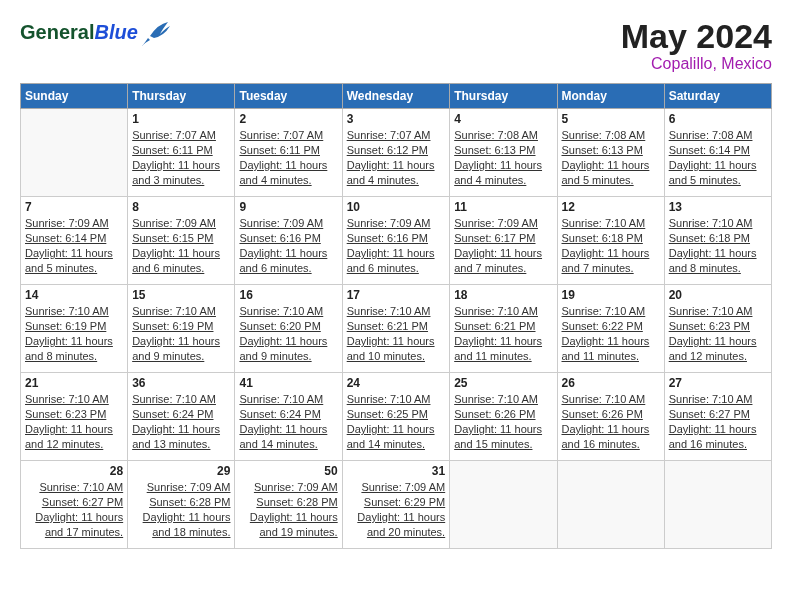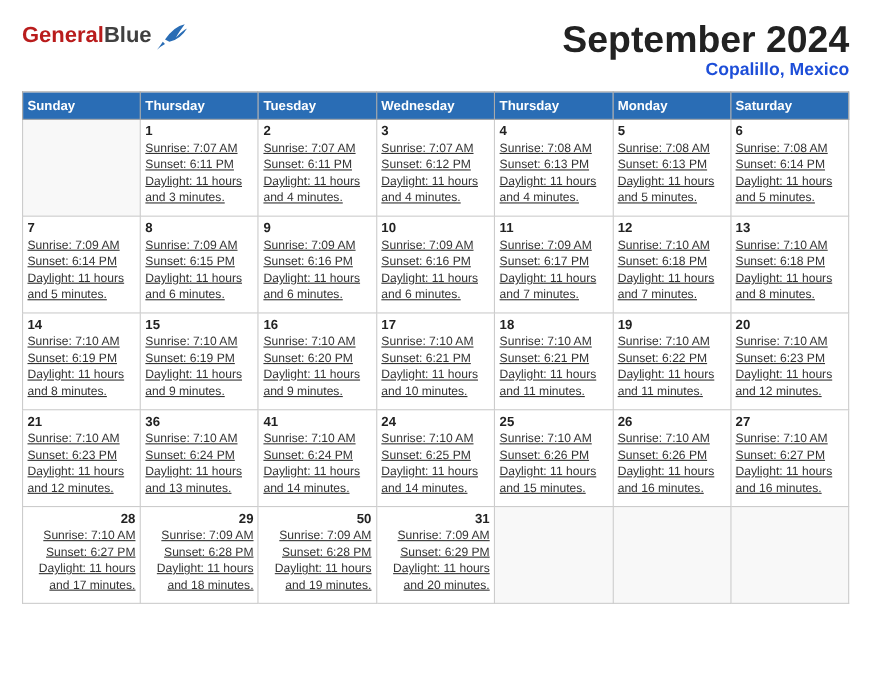--- a/index.html
+++ b/index.html
@@ -40,22 +40,22 @@
       text-align: right;
     }
     .title-block h1 {
       font-size: 34px;
       font-weight: bold;
       color: #222;
       line-height: 1.1;
     }
     .title-block h2 {
       font-size: 16px;
-      font-weight: bold;
-      color: #1d4ed8;
+      font-weight: normal;
+      color: #a21caf;
     }
     .calendar {
       width: 100%;
       border-collapse: collapse;
       font-size: 10.5px;
     }
     .calendar thead th {
       background: #2a6db5;
       color: #fff;
       font-size: 12px;
@@ -94,31 +94,31 @@
   </style>
 </head>
 <body>
 
 <div class="page">
   <div class="header">
     <div class="logo">
       <div class="logo-wrapper">
         <div>
           <div style="font-size:20px;font-weight:bold;line-height:1;">
-            <span style="color:#b91c1c;">General</span><span style="color:#404040;">Blue</span>
+            <span style="color:#14532d;">General</span><span style="color:#1d4ed8;font-style:italic;">Blue</span>
           </div>
         </div>
         <svg class="logo-bird-svg" viewBox="0 0 30 28" fill="none" xmlns="http://www.w3.org/2000/svg">
           <path d="M10 18 Q18 6 28 4 Q22 12 20 16 Q26 10 30 8 Q24 18 14 20 Z" fill="#2a6db5"></path>
           <path d="M8 20 Q4 26 2 28 Q6 24 10 22 Z" fill="#2a6db5"></path>
         </svg>
       </div>
     </div>
     <div class="title-block">
-      <h1>September 2024</h1>
+      <h1>May 2024</h1>
       <h2>Copalillo, Mexico</h2>
     </div>
   </div>
 
   <table class="calendar">
     <thead>
       <tr>
       <th>Sunday</th>
           <th>Thursday</th>
           <th>Tuesday</th>

